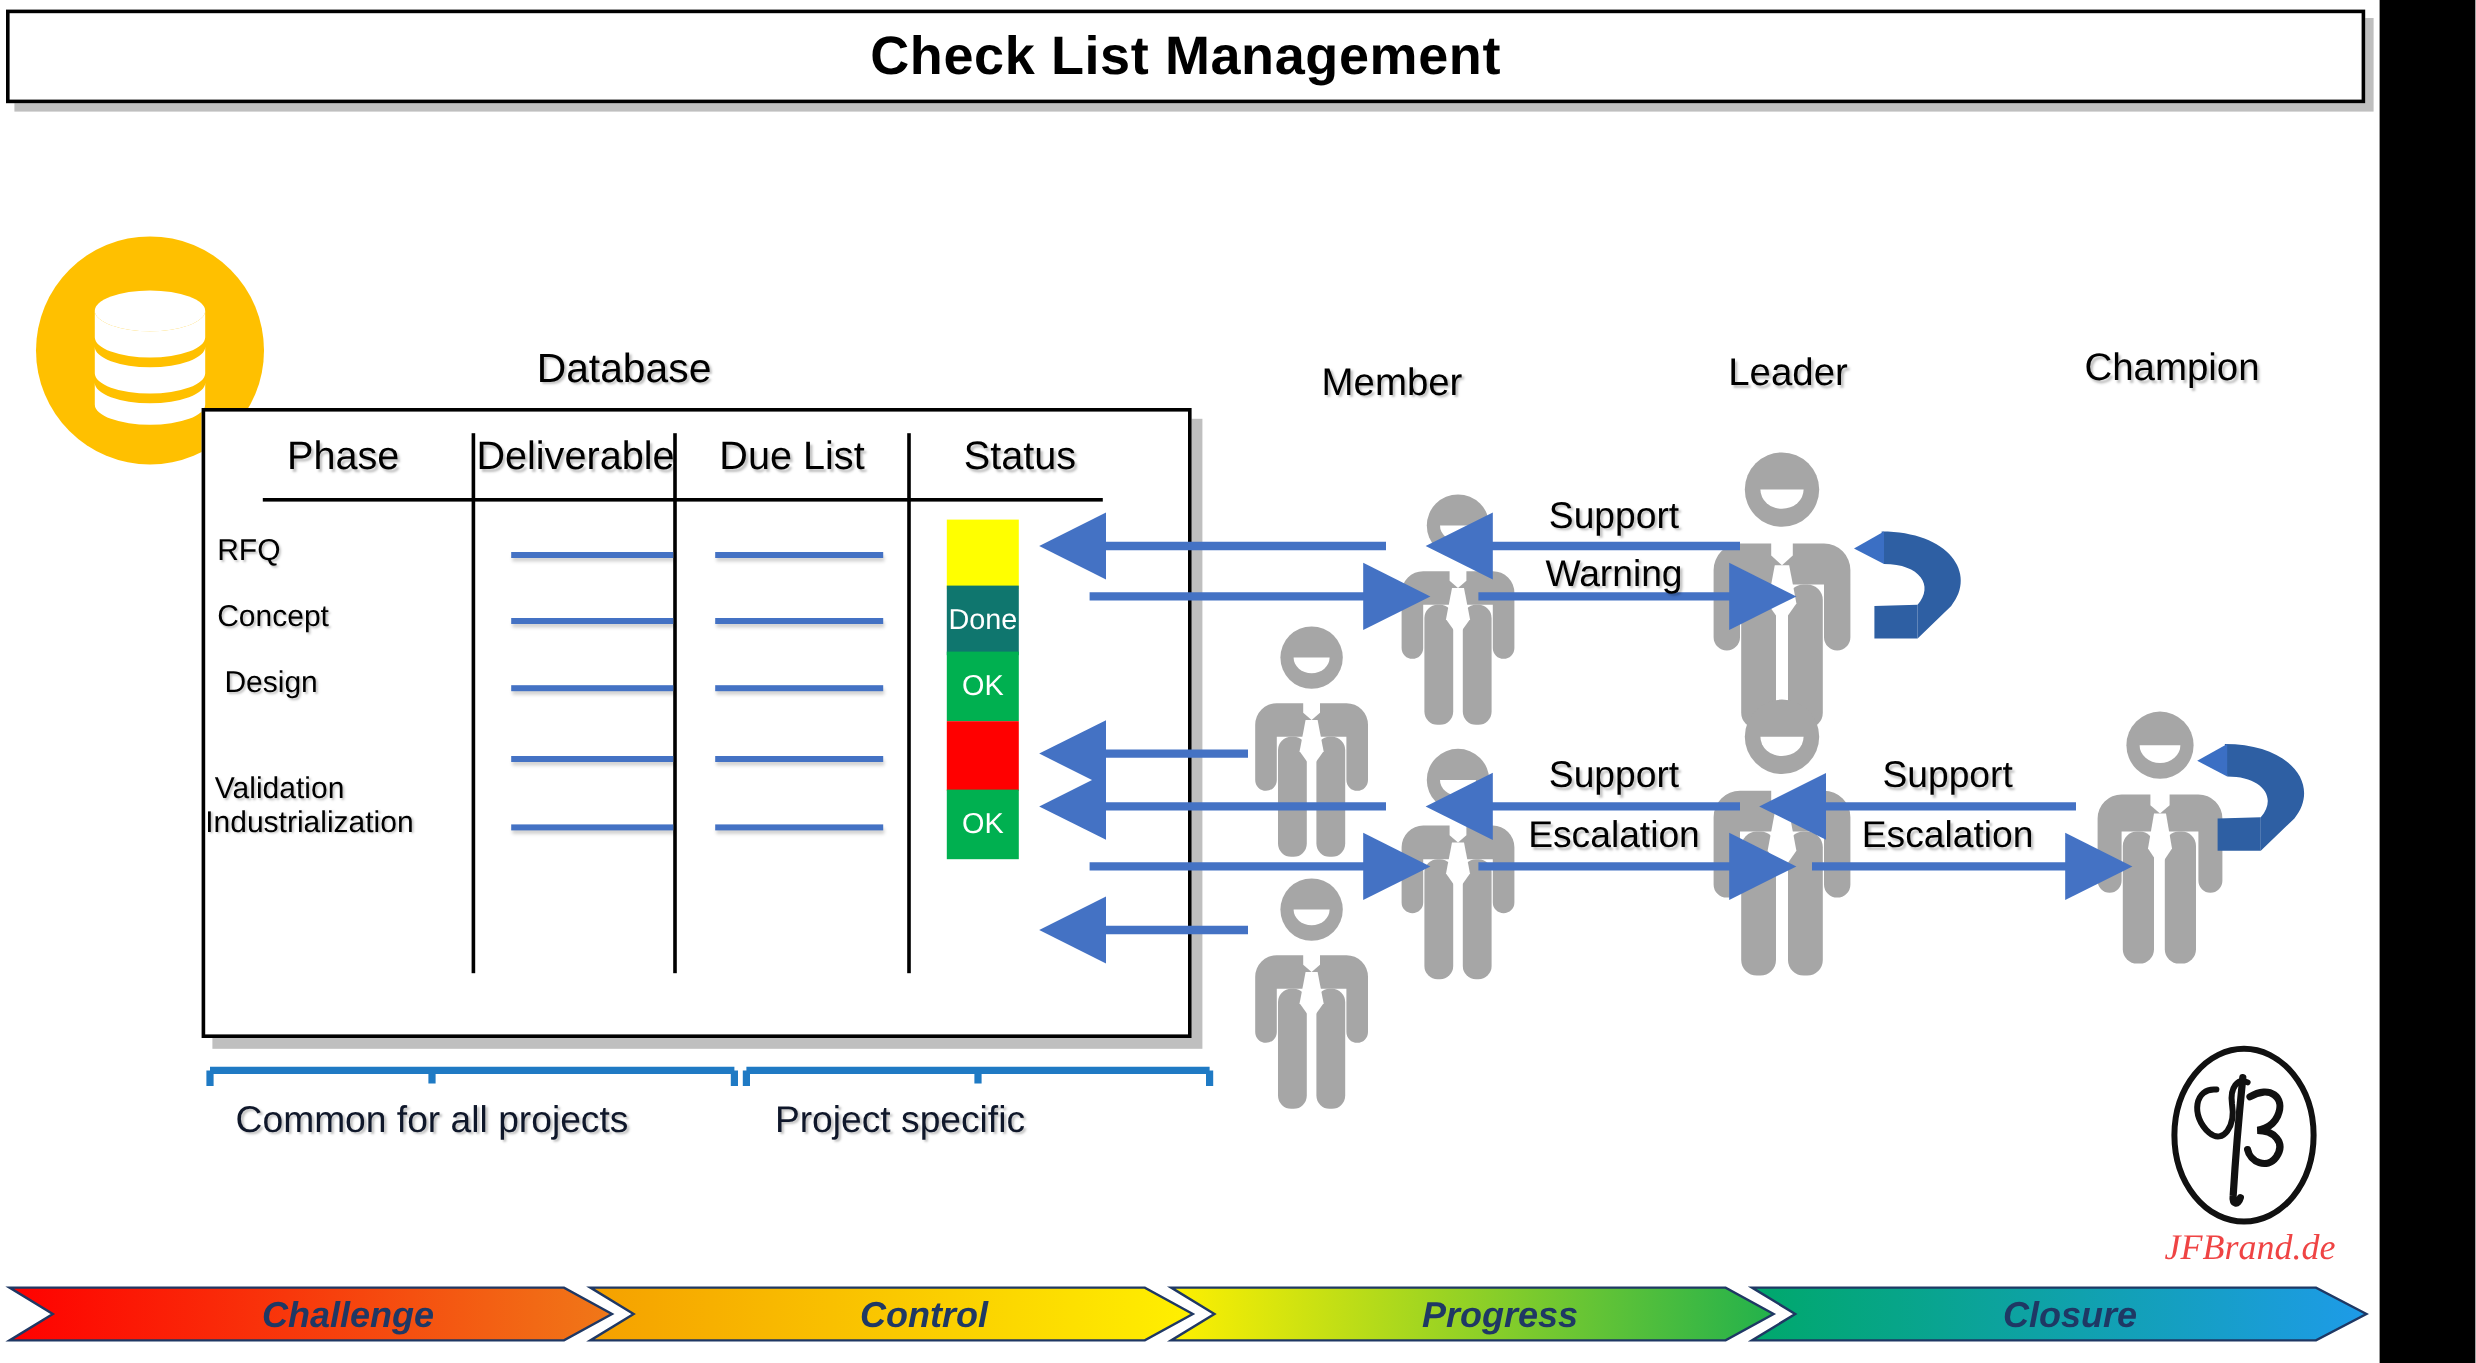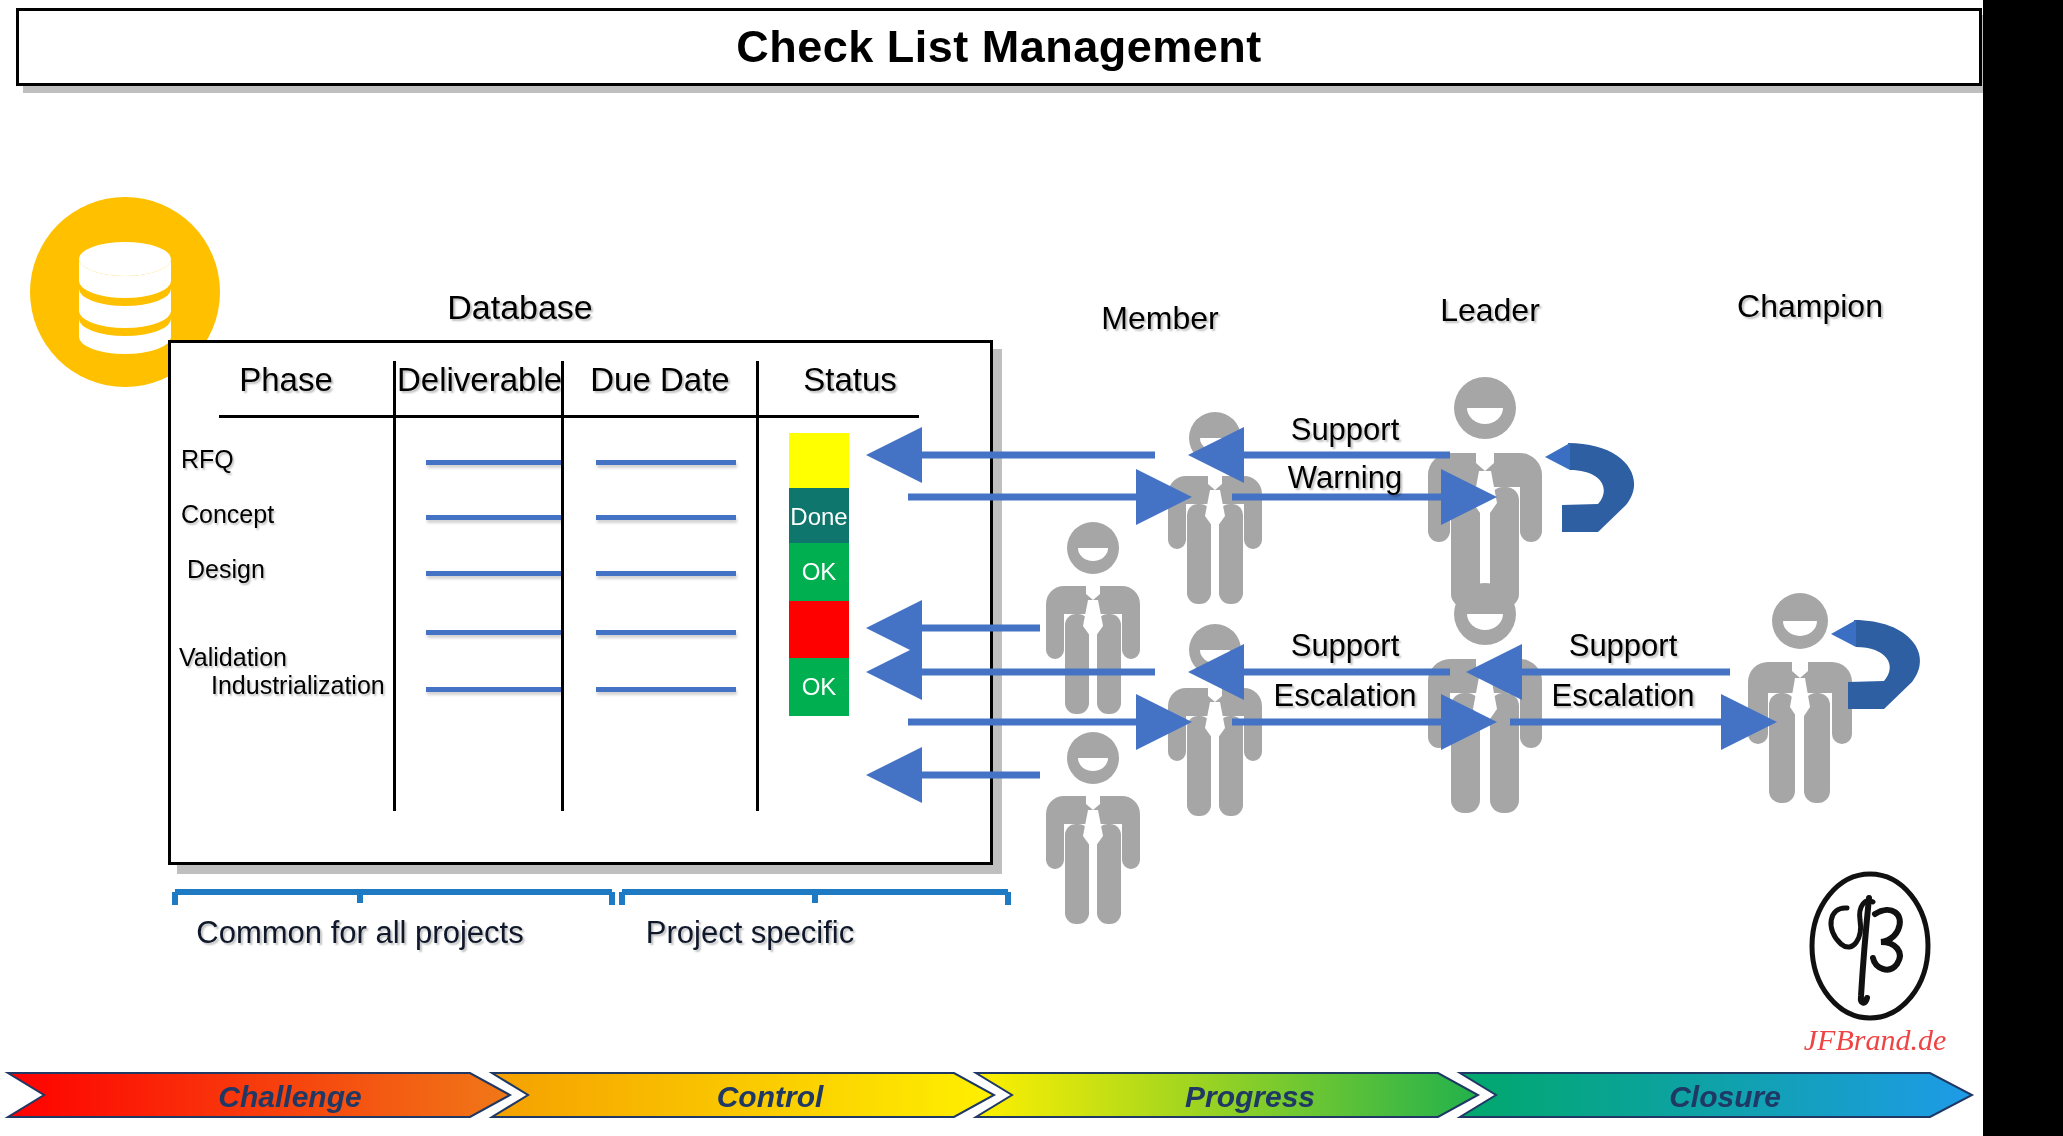--- a/index.html
+++ b/index.html
@@ -27,21 +27,21 @@
   #right-black-bar {
     position: absolute;
     left: 1983px; top: 0;
     width: 80px; height: 1136px;
     background: #000000;
   }
 
   
   #title-box {
     position: absolute;
-    left: 16px; top: 8px;
+    left: 5px; top: 8px;
     width: 1966px; height: 78px;
     border: 3px solid #000000;
     background: #ffffff;
     box-shadow: 7px 7px 0 0 #bfbfbf;
     box-sizing: border-box;
   }
   #title-text {
     position: absolute;
     left: 0; right: 0; top: 50%;
     transform: translateY(-50%);
@@ -246,21 +246,21 @@
   <div id="db-label">Database</div>
 
   <div id="table-panel">
 
     <div class="col-sep" id="sep-1"></div>
     <div class="col-sep" id="sep-2"></div>
     <div class="col-sep" id="sep-3"></div>
 
     <div class="hdr" id="hdr-0">Phase</div>
     <div class="hdr" id="hdr-1">Deliverable</div>
-    <div class="hdr" id="hdr-2">Due Date</div>
+    <div class="hdr" id="hdr-2">Due List</div>
     <div class="hdr" id="hdr-3">Status</div>
 
     <div id="hdr-rule"></div>
 
     <div class="phase-name" style="left:10px;  top:102px;">RFQ</div>
     <div class="row-line deliv-line" style="top:117px;"></div>
     <div class="row-line due-line" style="top:117px;"></div>
     <div class="status-badge" style="top:90px; background:#FFFF00;"></div>
 
     <div class="phase-name" style="left:10px;  top:157px;">Concept</div>
@@ -271,21 +271,21 @@
     <div class="phase-name" style="left:16px;  top:212px;">Design</div>
     <div class="row-line deliv-line" style="top:228px;"></div>
     <div class="row-line due-line" style="top:228px;"></div>
     <div class="status-badge" style="top:200px; background:#00B050;">OK</div>
 
     <div class="phase-name" style="left:8px;   top:270px;margin-top:30px;">Validation</div>
     <div class="row-line deliv-line" style="top:287px;"></div>
     <div class="row-line due-line" style="top:287px;"></div>
     <div class="status-badge" style="top:258px; background:#FF0000;"></div>
 
-    <div class="phase-name" style="left:0px;   top:328px;padding-left:40px;">Industrialization</div>
+    <div class="phase-name" style="left:0px;   top:328px;">Industrialization</div>
     <div class="row-line deliv-line" style="top:344px;"></div>
     <div class="row-line due-line" style="top:344px;"></div>
     <div class="status-badge" style="top:315px; background:#00B050;">OK</div>
   </div>
 
   <div class="person" style="left:1160px; top:408px;">
     <svg width="110" height="200" viewBox="0 0 110 200">
       <circle cx="55" cy="30" r="26" fill="#A6A6A6"></circle>
       <path d="M40 30 a15 13 0 0 0 30 0 z" fill="#ffffff"></path>
       <path d="M26 68 h58 a18 18 0 0 1 18 18 v46 a9 9 0 0 1 -18 0 v-36 h-58 v36 a9 9 0 0 1 -18 0 v-46 a18 18 0 0 1 18 -18 z" fill="#A6A6A6"></path>

